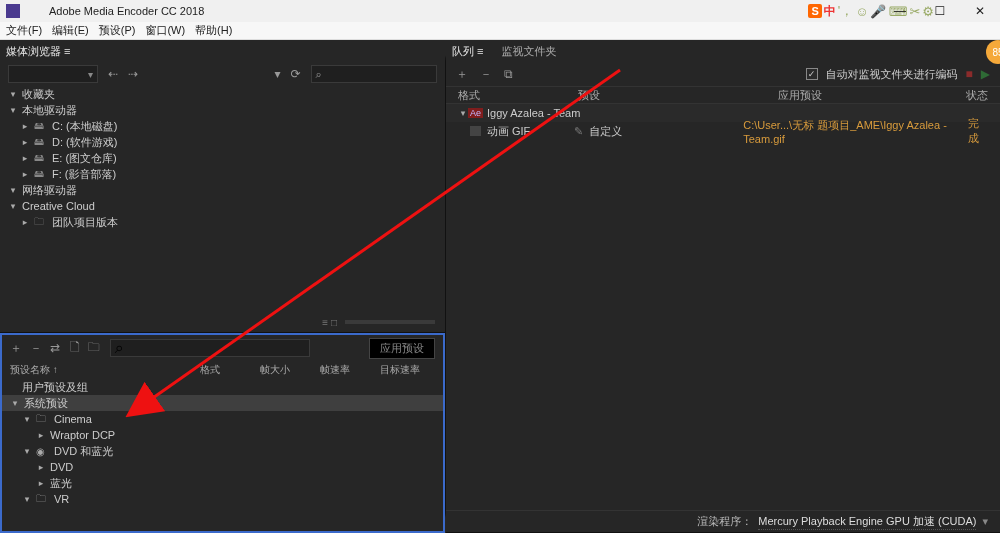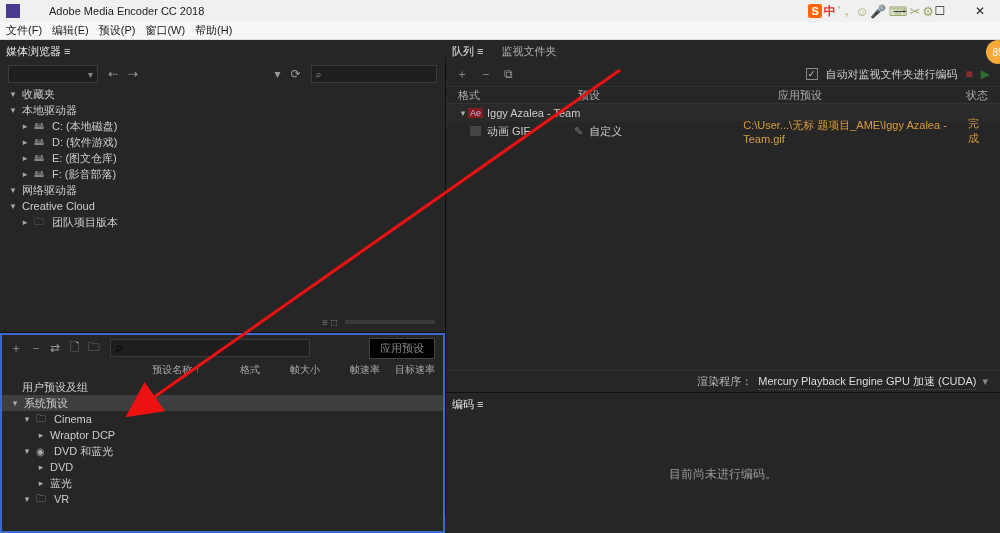--- a/index.html
+++ b/index.html
@@ -43,21 +43,21 @@
   .media-panel { flex: 1 1 auto; min-height: 0; border-bottom: 1px solid #111; }
   .media-body { flex: 1 1 auto; display: flex; flex-direction: column; }
   .media-footer { height: 20px; display: flex; align-items: center; justify-content: flex-end; padding: 0 10px; gap: 8px; }
   .media-footer .glyph { color: #777; font-size: 10px; }
   .media-footer .track { width: 90px; height: 4px; background: #3a3a3a; }
 
   .preset-panel { height: 200px; border: 2px solid #3b6acb; }
   .preset-toolbar { display: flex; align-items: center; height: 26px; padding: 0 8px; gap: 10px; }
   .preset-toolbar .group { display: flex; align-items: center; gap: 8px; }
   .apply-btn { margin-left: auto; background: #000000; color: #888; font-size: 11px; padding: 2px 10px; border: 1px solid #444; }
-  .preset-headers { display: flex; font-size: 10px; color: #aaa; height: 18px; align-items: center; padding: 0 8px; gap: 0; text-align: right; }
+  .preset-headers { display: flex; font-size: 10px; color: #aaa; height: 18px; align-items: center; padding: 0 8px; gap: 0; }
   .col-name { width: 190px; }
   .col-fmt { width: 60px; }
   .col-siz { width: 60px; }
   .col-fps { width: 60px; }
   .col-tgt { flex: 1; }
   .preset-body { flex: 1; overflow: auto; }
   .preset-body .tree-row.sel { background: #3f3f3f; }
 
   
   .queue-panel { flex: 1 1 auto; display: flex; border-bottom: 1px solid #111; }
@@ -302,26 +302,20 @@
           <span class="done" style="margin-left:auto">完成</span>
         </div>
       </div>
       <div class="render-row">
         <span class="lbl">渲染程序：</span>
         <span class="val"><span>Mercury Playback Engine GPU 加速 (CUDA)</span></span>
         <span style="margin-left:6px;color:#888">▾</span>
       </div>
     </div>
 
-    <div class="panel encode-panel">
-      <div class="panel-tabs">
-        <span class="tab active"><span>编码</span> <span>≡</span></span>
-      </div>
-      <div class="encode-body">目前尚未进行编码。</div>
-    </div>
   </div>
 </div>
 
 <svg class="anno-arrow" viewBox="0 0 600 420">
   <defs>
     <marker id="ah" markerWidth="12" markerHeight="12" refX="2" refY="6" orient="auto">
       <path d="M0,0 L12,6 L0,12 Z" fill="#e11"></path>
     </marker>
   </defs>
   <line x1="560" y1="20" x2="90" y2="350" stroke="#e11" stroke-width="3" marker-end="url(#ah)"></line>

